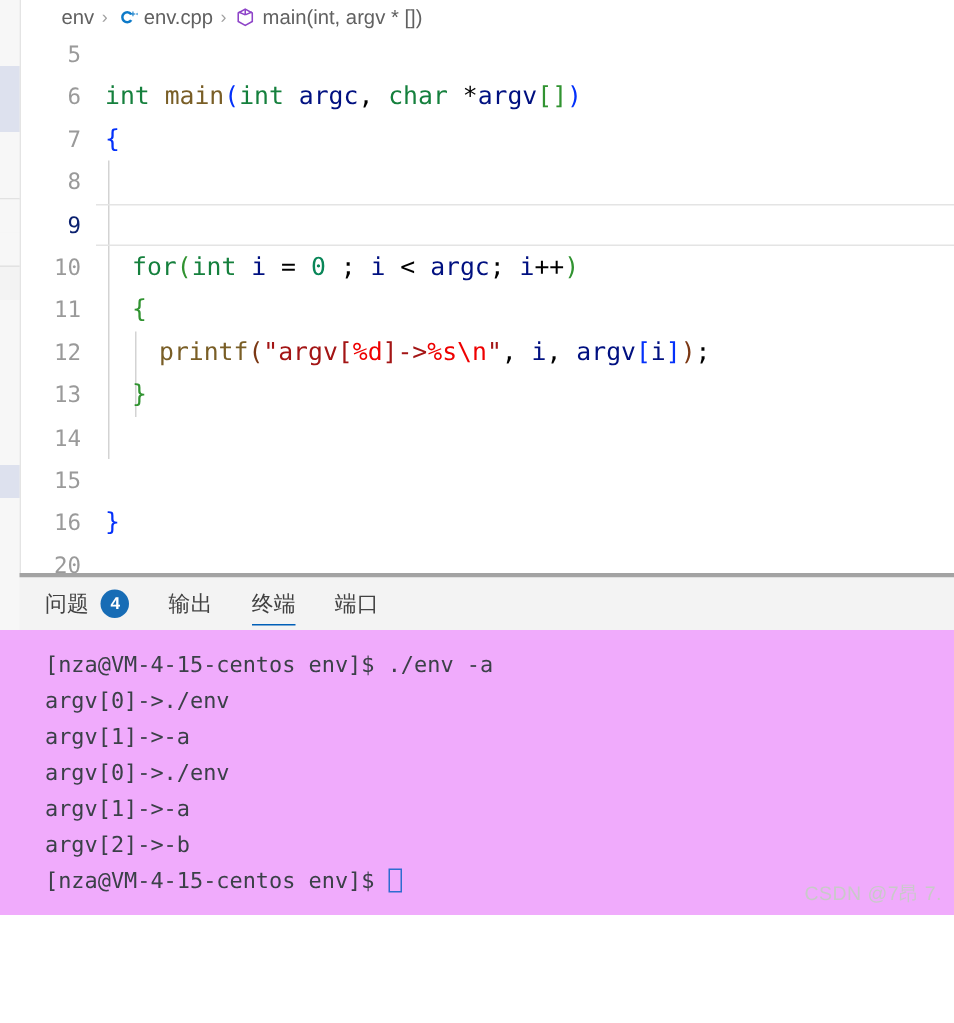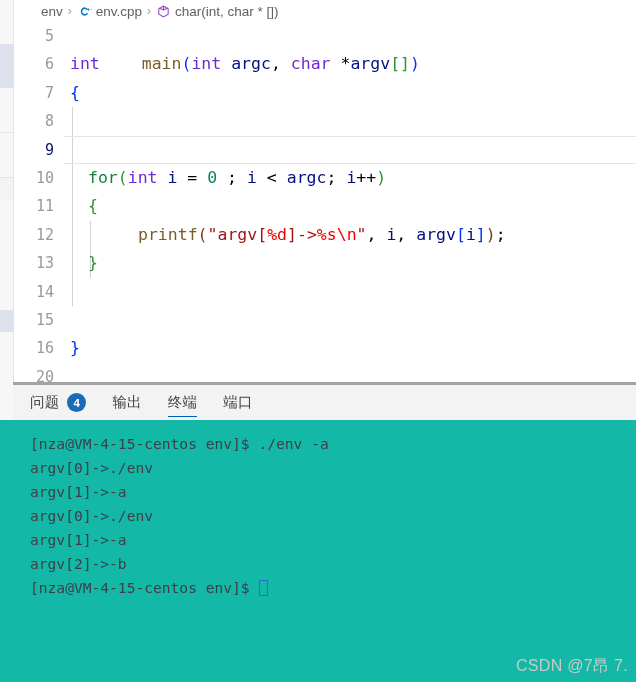--- a/index.html
+++ b/index.html
@@ -4,21 +4,21 @@
 <style>
   * { box-sizing: border-box; margin: 0; padding: 0; }
   html, body {
     width: 636px; height: 682px;
     background: #ffffff;
     font-family: "Liberation Sans", sans-serif;
     overflow: hidden;
   }
   .app {
     position: relative;
-    width: 636px; height: 682px;
+    width: 636px; height: 610px;
     display: flex;
     flex-direction: column;
     background: #ffffff;
   }
 
   
   .top-region {
     display: flex;
     height: 382px;
     flex: 0 0 382px;
@@ -116,23 +116,23 @@
   }
   
   .iguide {
     position: absolute;
     top: 0; bottom: 0;
     width: 1px;
     background: #d3d3d3;
   }
 
   
-  .t-kw   { color: #6d28d9; text-align: right; }          
+  .t-kw   { color: #15803d; text-align: right; }          
   .t-ctrl { color: #15803d; }          
-  .t-fn   { color: #795e26; margin-left: 32px; }          
+  .t-fn   { color: #795e26; }          
   .t-id   { color: #001080; }          
   .t-str  { color: #a31515; }          
   .t-esc  { color: #ee0000; }          
   .t-num  { color: #098658; }          
   .t-p0   { color: #0431fa; }          
   .t-p1   { color: #319331; }          
   .t-p2   { color: #7b3814; }          
   .t-plain{ color: #000000; }
 
   
@@ -179,21 +179,21 @@
     border-radius: 10px;
     background: #176cb5;
     color: #ffffff;
     font-size: 11.5px;
     font-weight: bold;
     padding: 0 5px;
   }
 
   .terminal {
     flex: 1 1 auto;
-    background: #14b8a6;
+    background: #f0abfc;
     padding: 12px 16px 0 30px;
     overflow: hidden;
     position: relative;
   }
   .term-line {
     font-family: "DejaVu Sans Mono", monospace;
     font-size: 14.6px;
     line-height: 24px;
     color: #3b4048;
     white-space: pre;
@@ -204,21 +204,21 @@
     border: 1.4px solid #2f6dd0;
     background: transparent;
     vertical-align: -3px;
     margin-left: 1px;
   }
 
   .watermark {
     position: absolute;
     right: 8px;
     bottom: 5px;
-    font-size: 16px;
+    font-size: 13px;
     color: #c9c9c9;
     letter-spacing: .3px;
     user-select: none;
   }
 </style>
 </head>
 <body>
 
 <div class="app">
 
@@ -266,21 +266,21 @@
           <span class="bc-text">env.cpp</span>
         </span>
         <span class="bc-sep">›</span>
         <span class="bc-item">
           <span class="bc-icon">
             <svg width="15" height="15" viewBox="0 0 16 16">
               <path d="M8 2.2 13 5v6l-5 2.8L3 11V5L8 2.2z" fill="none" stroke="#8e44c8" stroke-width="1.1"></path>
               <path d="M8 2.2v4.1M8 6.3 3.3 4.3M8 6.3l4.7-2" fill="none" stroke="#8e44c8" stroke-width="1.1"></path>
             </svg>
           </span>
-          <span class="bc-text">char(int, char * [])</span>
+          <span class="bc-text">main(int, argv * [])</span>
         </span>
       </div>
 
       <div class="code-area">
         <div class="gutter">
             <div class="ln">5</div>
             <div class="ln">6</div>
             <div class="ln">7</div>
             <div class="ln">8</div>
             <div class="ln active">9</div>

